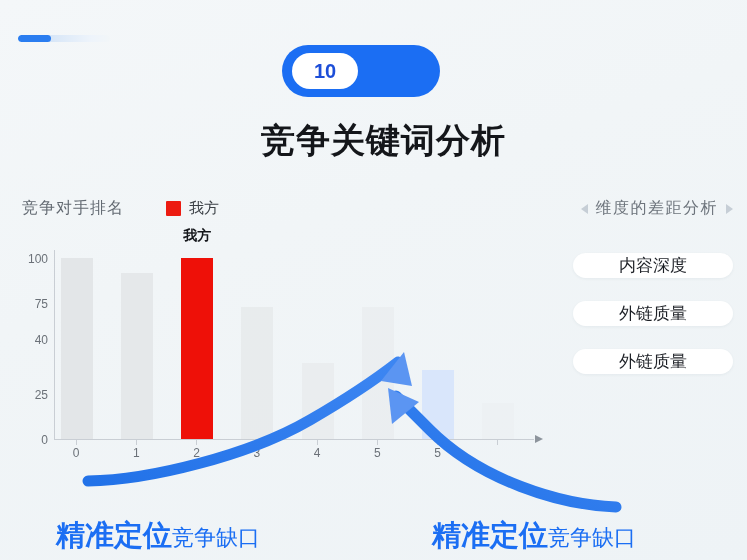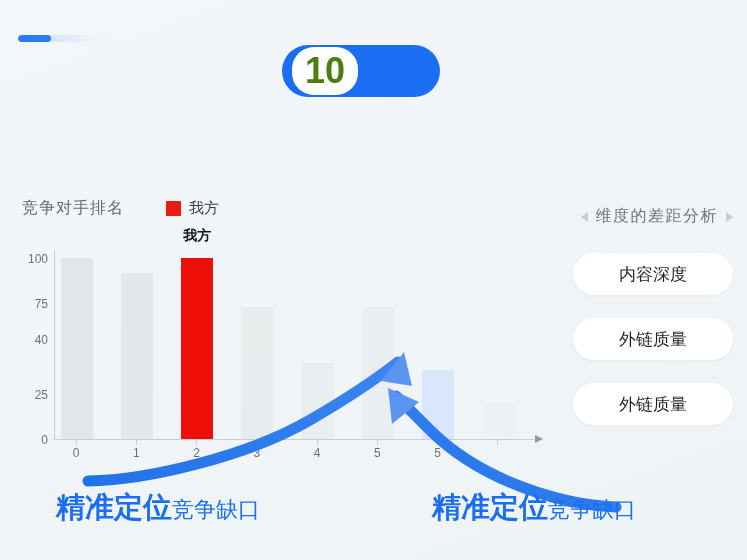--- a/index.html
+++ b/index.html
@@ -71,25 +71,25 @@
   .badge-top {
     color: #ffffff;
     font-size: 33px;
     font-weight: bold;
     letter-spacing: 0px;
     line-height: 1;
     padding: 0 6px 0 2px;
   }
   .badge-num {
     background: #ffffff;
-    color: #4d7c0f;
-    font-size: 36px;
+    color: #1d4ed8;
+    font-size: 20px;
     font-weight: bold;
     border-radius: 22px;
-    height: 48px;
+    height: 36px;
     min-width: 66px;
     display: flex;
     align-items: center;
     justify-content: center;
     line-height: 1;
   }
 
   .subtitle {
     position: absolute;
     left: 0;
@@ -133,21 +133,20 @@
     color: #3b4046;
   }
 
   .panel-head {
     position: absolute;
     right: 14px;
     top: 198px;
     display: flex;
     align-items: center;
     gap: 8px;
-    margin-top: 8px;
   }
   .panel-head-text {
     font-size: 16px;
     color: #6d747c;
     letter-spacing: 1.5px;
   }
   .tri {
     width: 0; height: 0;
     border-top: 5px solid transparent;
     border-bottom: 5px solid transparent;
@@ -292,21 +291,21 @@
     right: 14px;
     top: 253px;
     width: 160px;
     display: flex;
     flex-direction: column;
     gap: 23px;
   }
   .pill {
     background: #ffffff;
     border-radius: 22px;
-    height: 42px;
+    height: 25px;
     display: flex;
     align-items: center;
     justify-content: center;
     font-size: 17px;
     color: #1d2026;
     box-shadow: 0 1px 3px rgba(40,60,90,0.06);
   }
 
   
   .arrows {
@@ -314,21 +313,21 @@
     left: 0;
     top: 0;
     width: 747px;
     height: 560px;
     pointer-events: none;
   }
 
   
   .caption {
     position: absolute;
-    bottom: 32px;
+    bottom: 4px;
     display: flex;
     align-items: baseline;
     color: #1b6ef3;
     white-space: nowrap;
   }
   .caption-l { left: 56px; }
   .caption-r { left: 432px; }
   .cap-strong {
     font-size: 29px;
     font-weight: bold;
@@ -346,20 +345,21 @@
 
   <div class="progress-wrap">
     <div class="progress-fill" style="width: 36%;"></div>
   </div>
 
 
   <div class="badge">
     <span class="badge-num">10</span>
   </div>
 
+  <div class="subtitle">竞争关键词分析</div>
 
   <div class="legend-left">
     <span class="legend-label">竞争对手排名</span>
     <span class="legend-item">
       <span class="legend-swatch"></span>
       <span class="legend-text">我方</span>
     </span>
   </div>
 
   <div class="panel-head">

